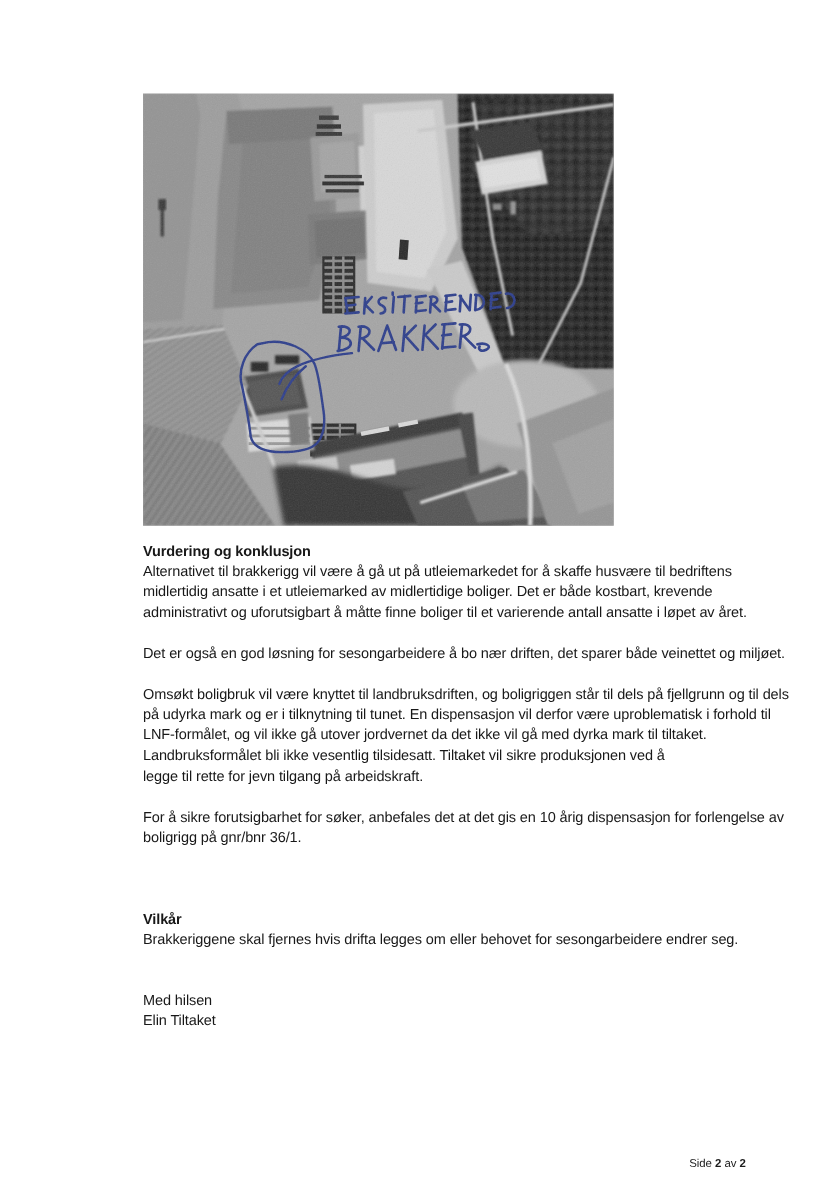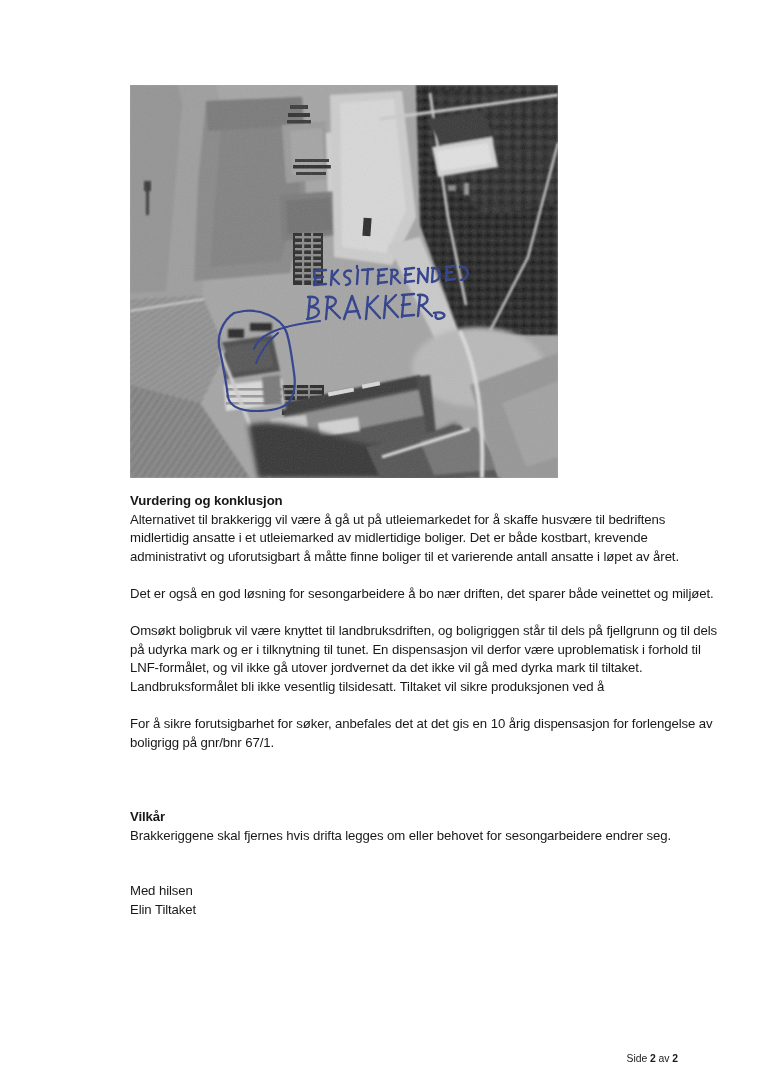--- a/index.html
+++ b/index.html
@@ -332,24 +332,25 @@
     <p>Alternativet til brakkerigg vil være å gå ut på utleiemarkedet for å skaffe husvære til bedriftens midlertidig ansatte i et utleiemarked av midlertidige boliger.  Det er både kostbart, krevende administrativt og uforutsigbart å måtte finne boliger til et varierende antall ansatte i løpet av året.</p>
 
     <div class="spacer-md"></div>
 
     <p>Det er også en god løsning for sesongarbeidere å bo nær driften, det sparer både veinettet og miljøet.</p>
 
     <div class="spacer-md"></div>
 
     <p>Omsøkt boligbruk vil være knyttet til landbruksdriften, og boligriggen står til dels på fjellgrunn og til dels på udyrka mark og er i tilknytning til tunet. En dispensasjon vil derfor være uproblematisk i forhold til LNF-formålet, og vil ikke gå utover jordvernet da det ikke vil gå med dyrka mark til tiltaket. Landbruksformålet bli ikke vesentlig tilsidesatt. Tiltaket vil sikre produksjonen ved å</p>
 
-
-    <div class="spacer-md"></div>
-
-    <p>For å sikre forutsigbarhet for søker, anbefales det at det gis en 10 årig dispensasjon for forlengelse av boligrigg på gnr/bnr 67/1.</p>
+    <p>legge til rette for jevn tilgang på arbeidskraft.</p>
+
+    <div class="spacer-md"></div>
+
+    <p>For å sikre forutsigbarhet for søker, anbefales det at det gis en 10 årig dispensasjon for forlengelse av boligrigg på gnr/bnr 36/1.</p>
 
     <div class="spacer-lg"></div>
     <div class="spacer-md"></div>
 
     <p class="heading">Vilkår</p>
 
     <p>Brakkeriggene skal fjernes hvis drifta legges om eller behovet for sesongarbeidere endrer seg.</p>
 
     <div class="spacer-lg"></div>
 

